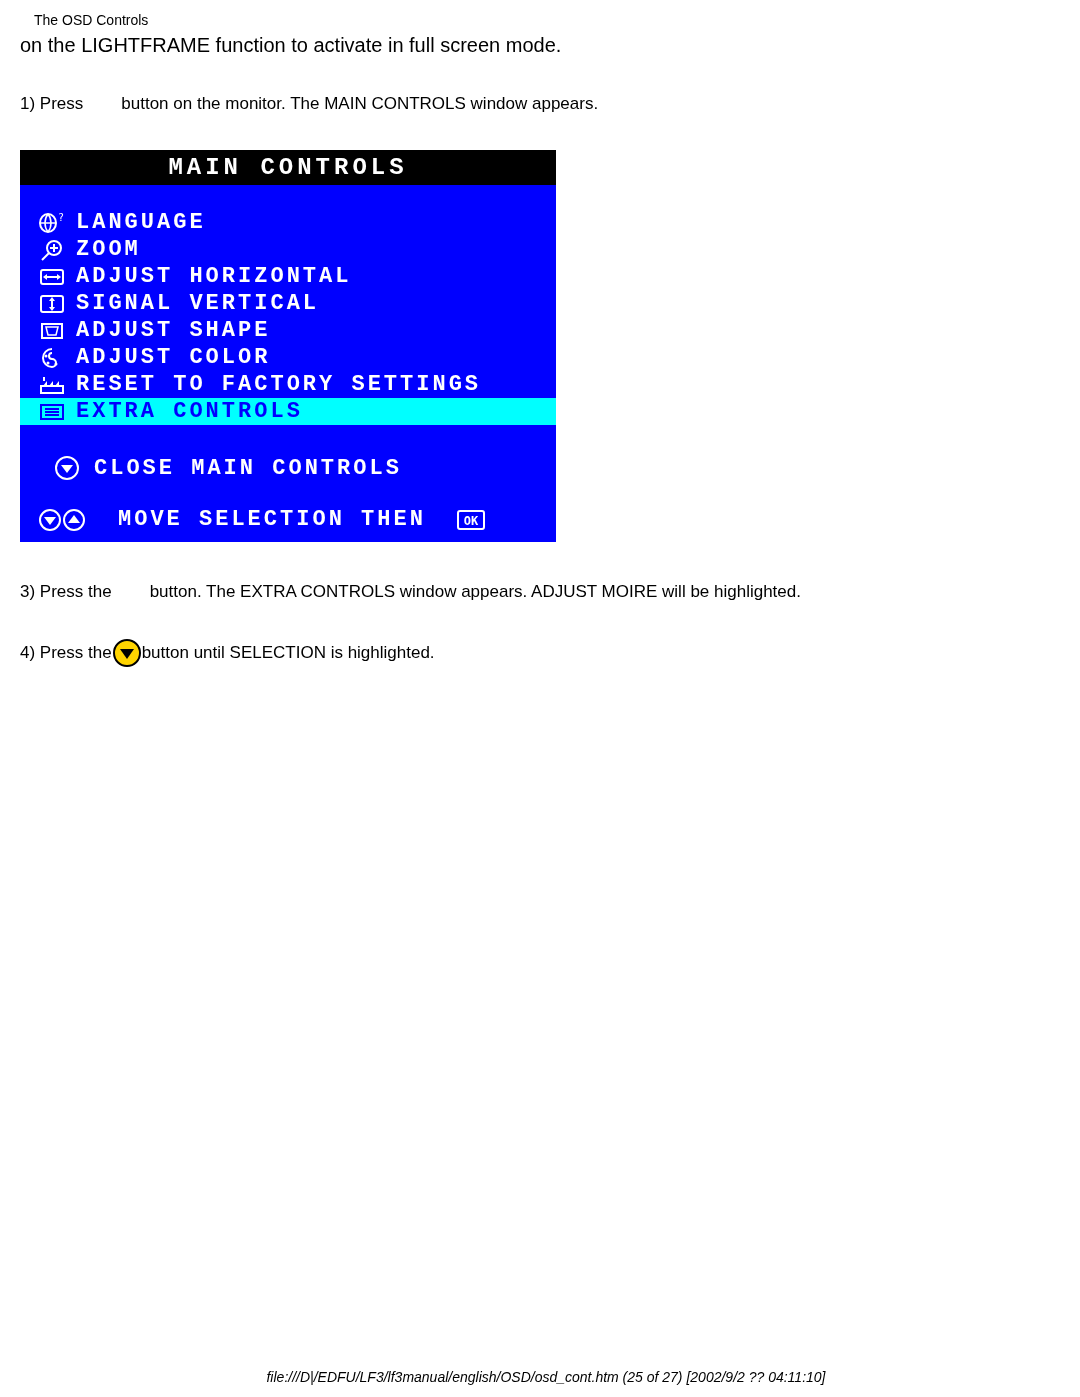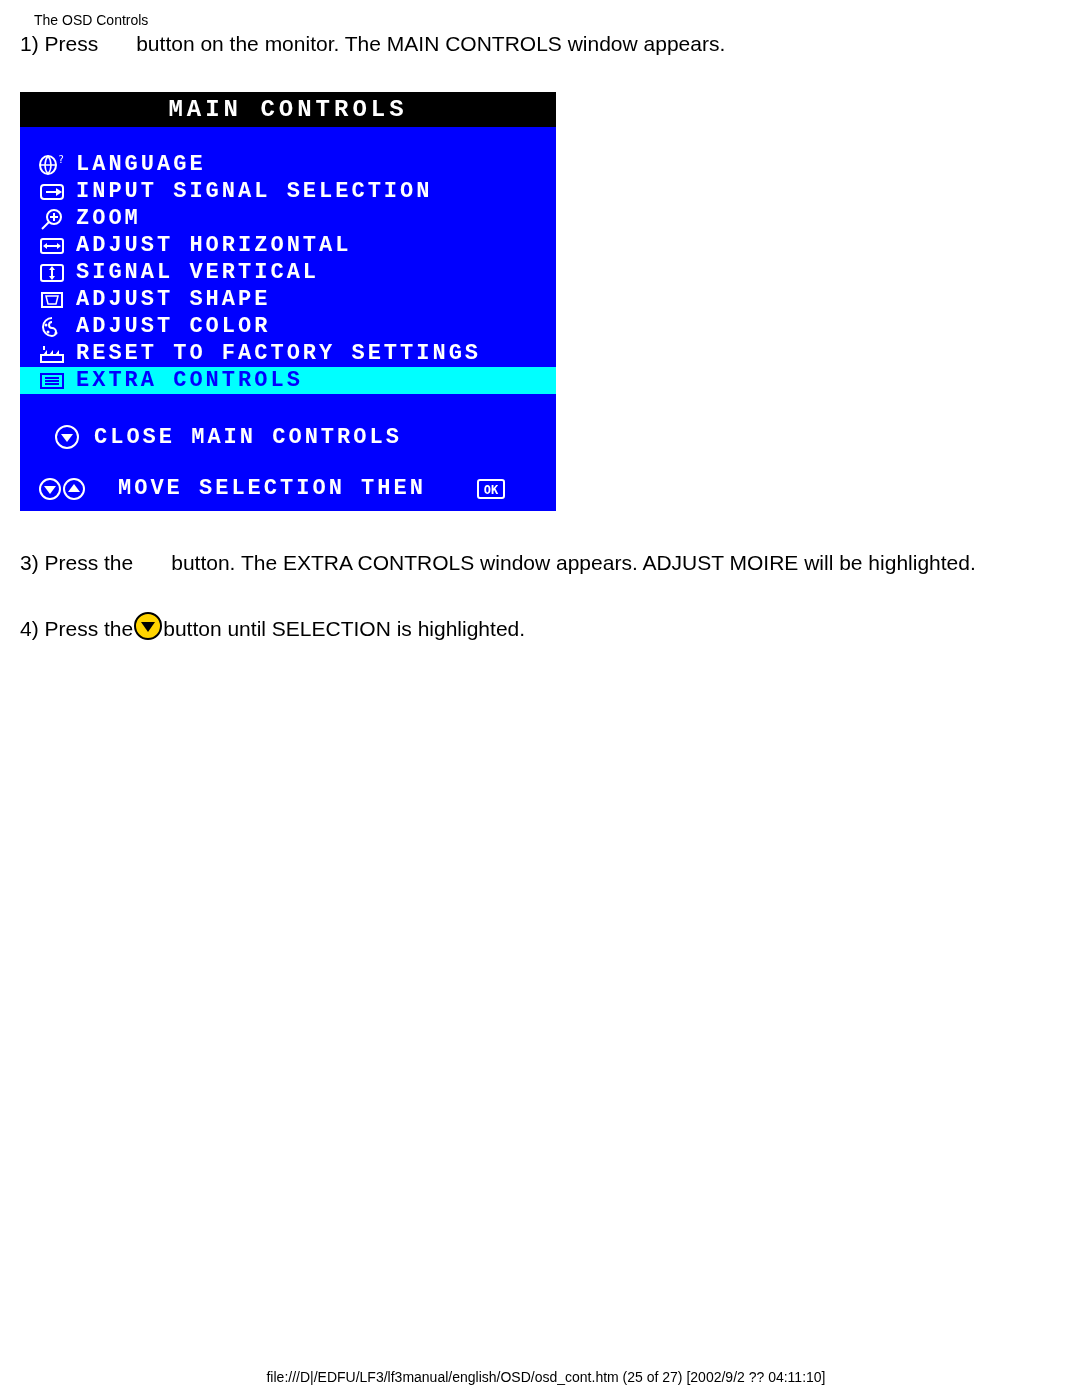--- a/index.html
+++ b/index.html
@@ -20,23 +20,23 @@
     font-size: 14px;
     padding-left: 14px;
     margin-bottom: 4px;
   }
   .body-text {
     font-size: 20px;
     line-height: 1.3;
     margin: 2px 0 36px 0;
   }
   .step {
-    font-size: 21px;
-    display: flex;
-    align-items: flex-end;
+    font-size: 17px;
+    display: flex;
+    align-items: center;
     flex-wrap: wrap;
     margin: 0 0 36px 0;
   }
   .step-gap {
     display: inline-block;
     width: 38px;
   }
   .yellow-btn {
     display: inline-flex;
     align-items: center;
@@ -121,42 +121,44 @@
   }
   .osd-foot-icons {
     width: 54px;
     flex: 0 0 54px;
     display: flex;
     align-items: center;
     gap: 0;
     color: #fff;
   }
   .osd-ok {
-    margin-left: 24px;
+    margin-left: 4px;
     color: #fff;
     display: inline-flex;
     align-items: center;
   }
 
   .footer {
     position: absolute;
     left: 12px;
     right: 0;
     bottom: 12px;
     text-align: center;
     font-size: 14px;
+    font-style: italic;
   }
 </style>
 </head>
 <body>
 
 <div class="page">
 
   <div class="header-title">The OSD Controls</div>
 
+  <div class="body-text">on the LIGHTFRAME function to activate in full screen mode.</div>
 
   <div class="step">
     <span>1) Press</span>
     <span class="step-gap"></span>
     <span>button on the monitor. The MAIN CONTROLS window appears.</span>
   </div>
 
 
   <div class="osd">
     <div class="osd-title">MAIN CONTROLS</div>
@@ -168,30 +170,20 @@
             <ellipse cx="10" cy="12" rx="8" ry="9" fill="none" stroke="currentColor" stroke-width="2"></ellipse>
             <path d="M10 3 C6 8 6 16 10 21" fill="none" stroke="currentColor" stroke-width="1.5"></path>
             <path d="M10 3 C14 8 14 16 10 21" fill="none" stroke="currentColor" stroke-width="1.5"></path>
             <line x1="2" y1="12" x2="18" y2="12" stroke="currentColor" stroke-width="1.5"></line>
             <text x="20" y="10" font-size="10" fill="currentColor" font-family="monospace">?</text>
           </svg>
         </span>
         <span class="osd-label">LANGUAGE</span>
       </div>
 
-      <div class="osd-row">
-        <span class="osd-icon">
-          <svg width="30" height="24" viewBox="0 0 30 24">
-            <rect x="3" y="5" width="22" height="14" rx="3" fill="none" stroke="currentColor" stroke-width="2"></rect>
-            <line x1="8" y1="12" x2="18" y2="12" stroke="currentColor" stroke-width="2"></line>
-            <polygon points="18,8 18,16 24,12" fill="currentColor"></polygon>
-          </svg>
-        </span>
-        <span class="osd-label">INPUT SIGNAL SELECTION</span>
-      </div>
 
       <div class="osd-row">
         <span class="osd-icon">
           <svg width="30" height="24" viewBox="0 0 30 24">
             <circle cx="16" cy="10" r="7" fill="none" stroke="currentColor" stroke-width="2"></circle>
             <line x1="4" y1="22" x2="11" y2="15" stroke="currentColor" stroke-width="2"></line>
             <line x1="16" y1="6" x2="16" y2="14" stroke="currentColor" stroke-width="2"></line>
             <line x1="12" y1="10" x2="20" y2="10" stroke="currentColor" stroke-width="2"></line>
           </svg>
         </span>

